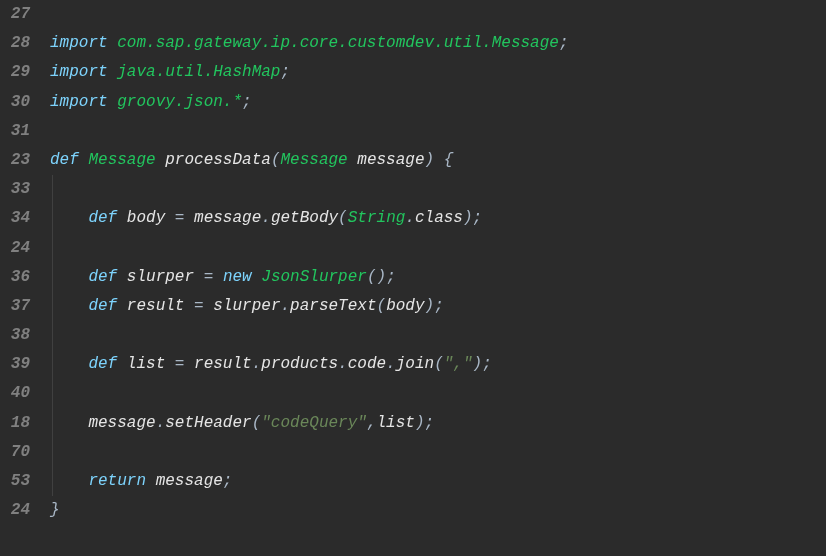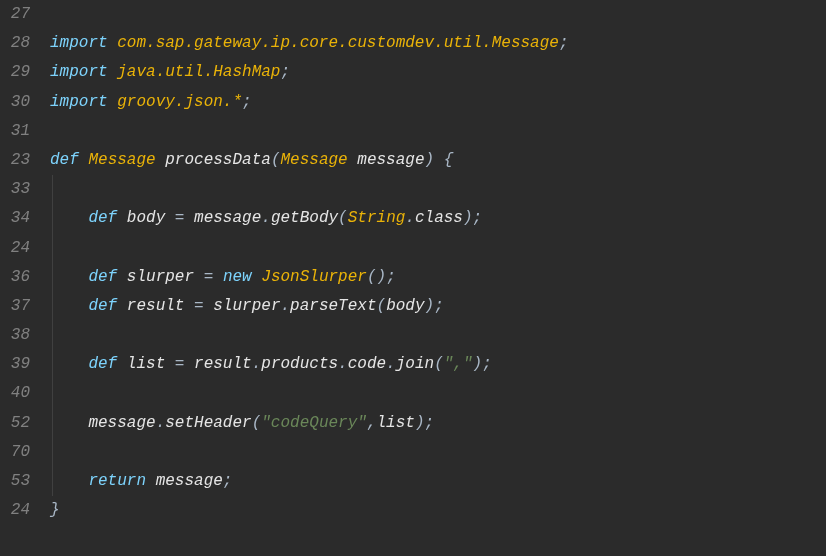--- a/index.html
+++ b/index.html
@@ -21,20 +21,21 @@
     }
     
     .gutter {
       background-color: #2b2b2b;
       color: #808080;
       text-align: right;
       padding-right: 12px;
       padding-left: 8px;
       user-select: none;
       min-width: 42px;
+      font-weight: bold;
     }
     
     .code-area {
       flex: 1;
       padding-left: 8px;
       white-space: pre;
       position: relative;
     }
     
     .line {
@@ -45,21 +46,21 @@
     .indent-guide {
       position: absolute;
       left: 0;
       top: 0;
       bottom: 0;
       width: 1px;
       background-color: #404040;
     }
     
     .kw { color: #7dd3fc; }
-    .type { color: #eab308; }
+    .type { color: #22c55e; }
     .op { color: #a9b7c6; }
     .punct { color: #a9b7c6; }
     .str { color: #6a8759; }
     .plain { color: #e5e5e5; }
     .paren { color: #a9b7c6; }
   </style>
 </head>
 <body>
 
 <div class="gutter">
@@ -70,20 +71,20 @@
   <div class="line">31</div>
   <div class="line">23</div>
   <div class="line">33</div>
   <div class="line">34</div>
   <div class="line">24</div>
   <div class="line">36</div>
   <div class="line">37</div>
   <div class="line">38</div>
   <div class="line">39</div>
   <div class="line">40</div>
-  <div class="line">52</div>
+  <div class="line">18</div>
   <div class="line">70</div>
   <div class="line">53</div>
   <div class="line">24</div>
 </div>
 
 <div class="code-area" id="code-area">
 <div class="line"><span class="kw">import</span><span class="plain"> </span><span class="type">com.sap.gateway.ip.core.customdev.util.Message</span><span class="punct">;</span></div><div class="line"><span class="kw">import</span><span class="plain"> </span><span class="type">java.util.HashMap</span><span class="punct">;</span></div><div class="line"><span class="kw">import</span><span class="plain"> </span><span class="type">groovy.json.*</span><span class="punct">;</span></div><div class="line">&nbsp;</div><div class="line"><span class="kw">def</span><span class="plain"> </span><span class="type">Message</span><span class="plain"> </span><span class="plain">processData</span><span class="paren">(</span><span class="type">Message</span><span class="plain"> </span><span class="plain">message</span><span class="paren">)</span><span class="plain"> </span><span class="punct">{</span></div><div class="line"><span class="indent-guide" style="left: 2px;"></span>&nbsp;</div><div class="line"><span class="indent-guide" style="left: 2px;"></span><span class="plain">    </span><span class="kw">def</span><span class="plain"> </span><span class="plain">body</span><span class="plain"> </span><span class="op">=</span><span class="plain"> </span><span class="plain">message</span><span class="punct">.</span><span class="plain">getBody</span><span class="paren">(</span><span class="type">String</span><span class="punct">.</span><span class="plain">class</span><span class="paren">)</span><span class="punct">;</span></div><div class="line"><span class="indent-guide" style="left: 2px;"></span>&nbsp;</div><div class="line"><span class="indent-guide" style="left: 2px;"></span><span class="plain">    </span><span class="kw">def</span><span class="plain"> </span><span class="plain">slurper</span><span class="plain"> </span><span class="op">=</span><span class="plain"> </span><span class="kw">new</span><span class="plain"> </span><span class="type">JsonSlurper</span><span class="paren">()</span><span class="punct">;</span></div><div class="line"><span class="indent-guide" style="left: 2px;"></span><span class="plain">    </span><span class="kw">def</span><span class="plain"> </span><span class="plain">result</span><span class="plain"> </span><span class="op">=</span><span class="plain"> </span><span class="plain">slurper</span><span class="punct">.</span><span class="plain">parseText</span><span class="paren">(</span><span class="plain">body</span><span class="paren">)</span><span class="punct">;</span></div><div class="line"><span class="indent-guide" style="left: 2px;"></span>&nbsp;</div><div class="line"><span class="indent-guide" style="left: 2px;"></span><span class="plain">    </span><span class="kw">def</span><span class="plain"> </span><span class="plain">list</span><span class="plain"> </span><span class="op">=</span><span class="plain"> </span><span class="plain">result</span><span class="punct">.</span><span class="plain">products</span><span class="punct">.</span><span class="plain">code</span><span class="punct">.</span><span class="plain">join</span><span class="paren">(</span><span class="str">","</span><span class="paren">)</span><span class="punct">;</span></div><div class="line"><span class="indent-guide" style="left: 2px;"></span>&nbsp;</div><div class="line"><span class="indent-guide" style="left: 2px;"></span><span class="plain">    </span><span class="plain">message</span><span class="punct">.</span><span class="plain">setHeader</span><span class="paren">(</span><span class="str">"codeQuery"</span><span class="punct">,</span><span class="plain">list</span><span class="paren">)</span><span class="punct">;</span></div><div class="line"><span class="indent-guide" style="left: 2px;"></span>&nbsp;</div><div class="line"><span class="indent-guide" style="left: 2px;"></span><span class="plain">    </span><span class="kw">return</span><span class="plain"> </span><span class="plain">message</span><span class="punct">;</span></div><div class="line"><span class="punct">}</span></div><div class="line">&nbsp;</div></div>
 
 </body></html>

